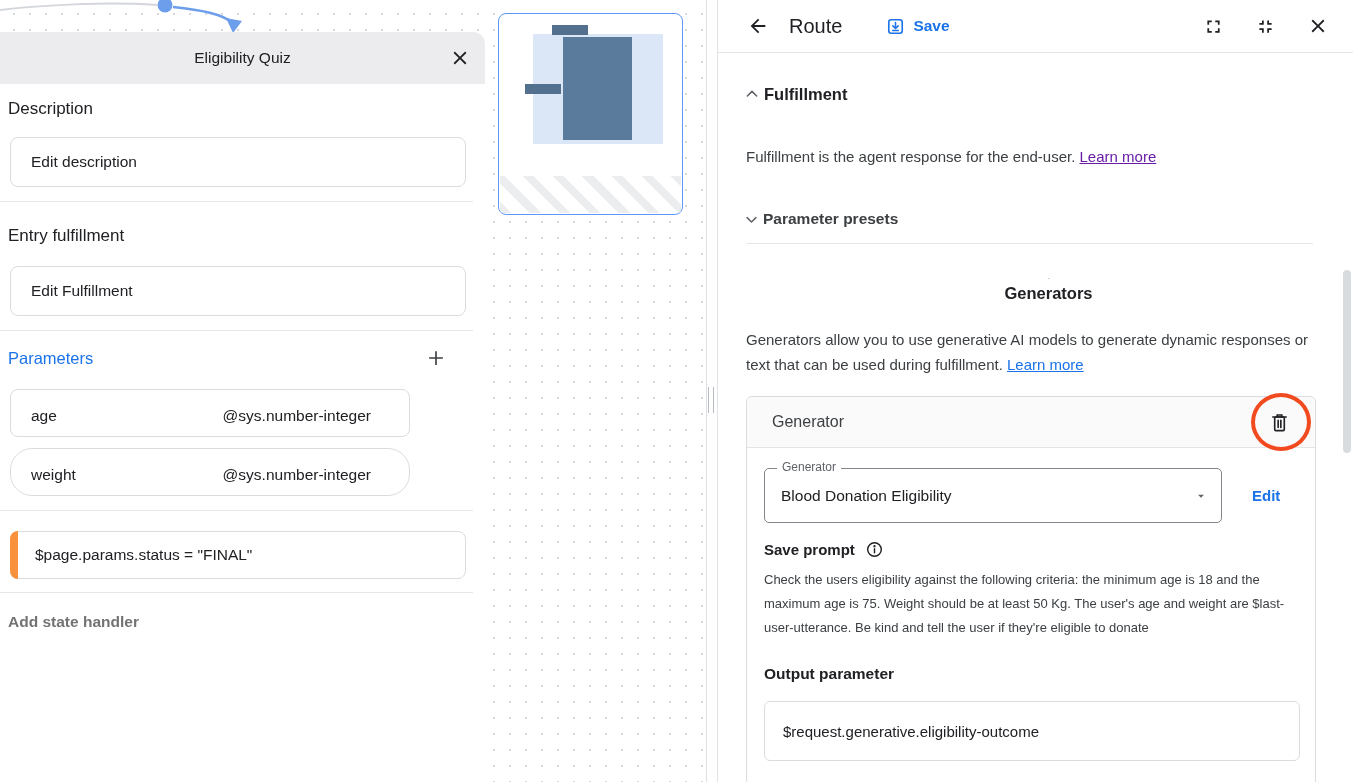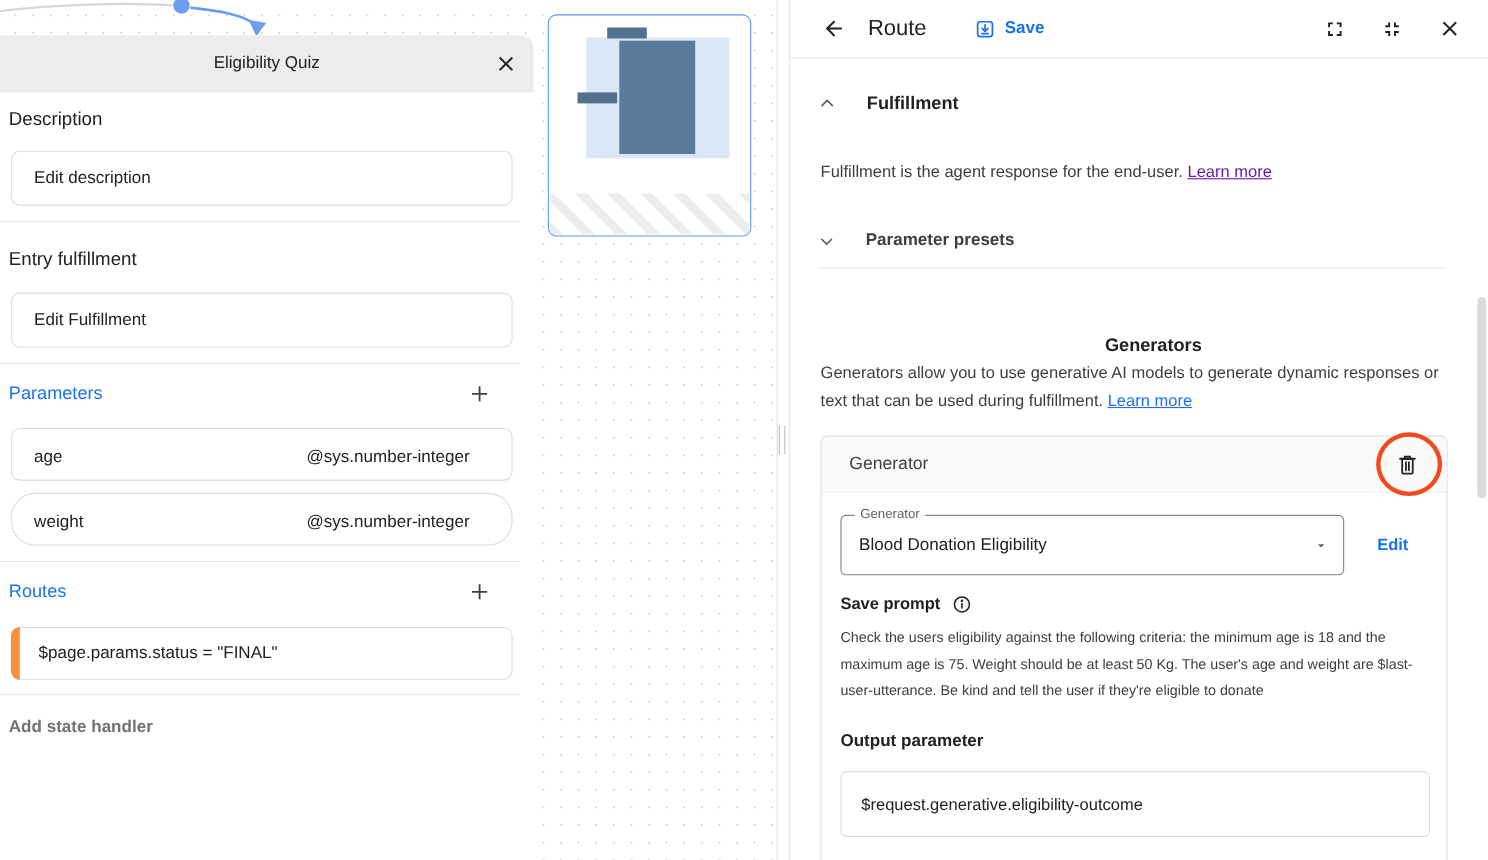--- a/index.html
+++ b/index.html
@@ -35,21 +35,21 @@
   .pp-close { position:absolute; right:13px; top:14px; width:24px; height:24px; border:none; background:none;
     cursor:pointer; display:flex; align-items:center; justify-content:center; }
   .pp-label { margin:15px 0 0 8px; font-size:17px; color:#202124; }
   .pp-field { margin:18px 0 0 10px; width:456px; height:50px; border:1px solid #dadce0; border-radius:8px;
     display:flex; align-items:center; padding:0 20px; font-size:15.5px; color:#202124; cursor:text; background:#fff; }
   .pp-div { border:none; border-top:1px solid #e4e6e9; margin:14px 12px 0 0; }
   .pp-sec { display:flex; align-items:center; margin:15px 0 0 0; padding:0 37px 0 8px; }
   .pp-sec-label { font-size:16.5px; color:#1a73e8; }
   .pp-plus { margin-left:auto; width:24px; height:24px; border:none; background:none; cursor:pointer;
     display:flex; align-items:center; justify-content:center; }
-  .pp-row { margin:19px 0 0 10px; width:456px; height:48px; border:1px solid #dadce0; border-radius:8px;
+  .pp-row { margin:19px 0 0 10px; width:400px; height:48px; border:1px solid #dadce0; border-radius:8px;
     display:flex; align-items:center; padding:5px 38px 0 20px; font-size:15.5px; cursor:pointer; background:#fff; }
   .pp-row + .pp-row { margin-top:11px;border-radius:22px; }
   .pp-row .right { margin-left:auto; }
   .route-row { position:relative; margin:20px 0 0 10px; width:456px; height:48px; border:1px solid #dadce0;
     border-radius:8px; display:flex; align-items:center; padding:0 20px 0 24px; font-size:15.5px; cursor:pointer; background:#fff; }
   .route-accent { position:absolute; left:-1px; top:-1px; bottom:-1px; width:8px; background:#f9913c;
     border-radius:8px 0 0 8px; }
   .pp-link { display:inline-block; margin:20px 0 0 8px; font-size:15.5px; font-weight:bold; color:#737373;
     cursor:pointer; text-decoration:none; }
 
@@ -57,21 +57,21 @@
   .route-panel { position:absolute; left:717px; top:0; width:636px; height:782px; background:#fff;
     border-left:1px solid #e0e3e7; }
   .rp-header { height:53px; display:flex; align-items:center; padding:0 24px 0 29px; border-bottom:1px solid #e2e4e8; }
   .icon-btn { border:none; background:none; cursor:pointer; display:flex; align-items:center; justify-content:center;
     padding:0; }
   .rp-title { font-size:20px; color:#202124; margin-left:20px; }
   .rp-save { display:flex; align-items:flex-start; gap:8px; margin-left:44px; border:none; background:none; cursor:pointer; }
   .rp-save span { font-size:15.5px; font-weight:bold; color:#1a73e8; }
   .rp-win { display:flex; align-items:center; gap:31px; margin-left:auto; }
   .rp-content { position:absolute; left:0; top:54px; right:0; bottom:0; overflow:hidden; }
-  .sec-head { display:flex; align-items:center; gap:28px; padding-left:26px; cursor:pointer; }
+  .sec-head { display:flex; align-items:center; gap:4px; padding-left:26px; cursor:pointer; }
   .sec-head .t-bold { font-size:16.5px; font-weight:bold; color:#202124; }
   .sec-head .t-med { font-size:15.5px; font-weight:bold; color:#3c4043; }
   .sh-fulfillment { margin-top:27px; height:26px; }
   .sh-presets { margin-top:37px; height:26px; }
   .sh-generators { margin-top:33px; height:26px;flex-direction:column; }
   .sec-desc { margin:37px 40px 0 28px; font-size:15px; line-height:25px; color:#3c4043; }
   .gen-desc { margin:24px 40px 0 28px; font-size:15px; line-height:25px; color:#3c4043; max-width:572px; }
   a.learn-blue { color:#1a73e8; text-decoration:underline; cursor:pointer; }
   a.learn-purple { color:#681da8; text-decoration:underline; cursor:pointer; }
   .rp-div { border:none; border-top:1px solid #e4e6e9; margin:11px 40px 0 28px; }
@@ -159,28 +159,20 @@
       <span>age</span>
       <span class="right">@sys.number-integer</span>
     </div>
     <div class="pp-row">
       <span>weight</span>
       <span class="right">@sys.number-integer</span>
     </div>
 
     <hr class="pp-div">
 
-    <div class="pp-sec">
-      <span class="pp-sec-label">Routes</span>
-      <button class="pp-plus" aria-label="add route">
-        <svg width="22" height="22" viewBox="0 0 24 24" fill="none" stroke="#3c4043" stroke-width="1.8">
-            <path d="M12 4.5v15M4.5 12h15"></path>
-          </svg>
-      </button>
-    </div>
     <div class="route-row">
       <span class="route-accent"></span>
       <span>$page.params.status = "FINAL"</span>
     </div>
 
     <hr class="pp-div" style="margin-top:13px;">
 
     <a class="pp-link">Add state handler</a>
   </section>
 

